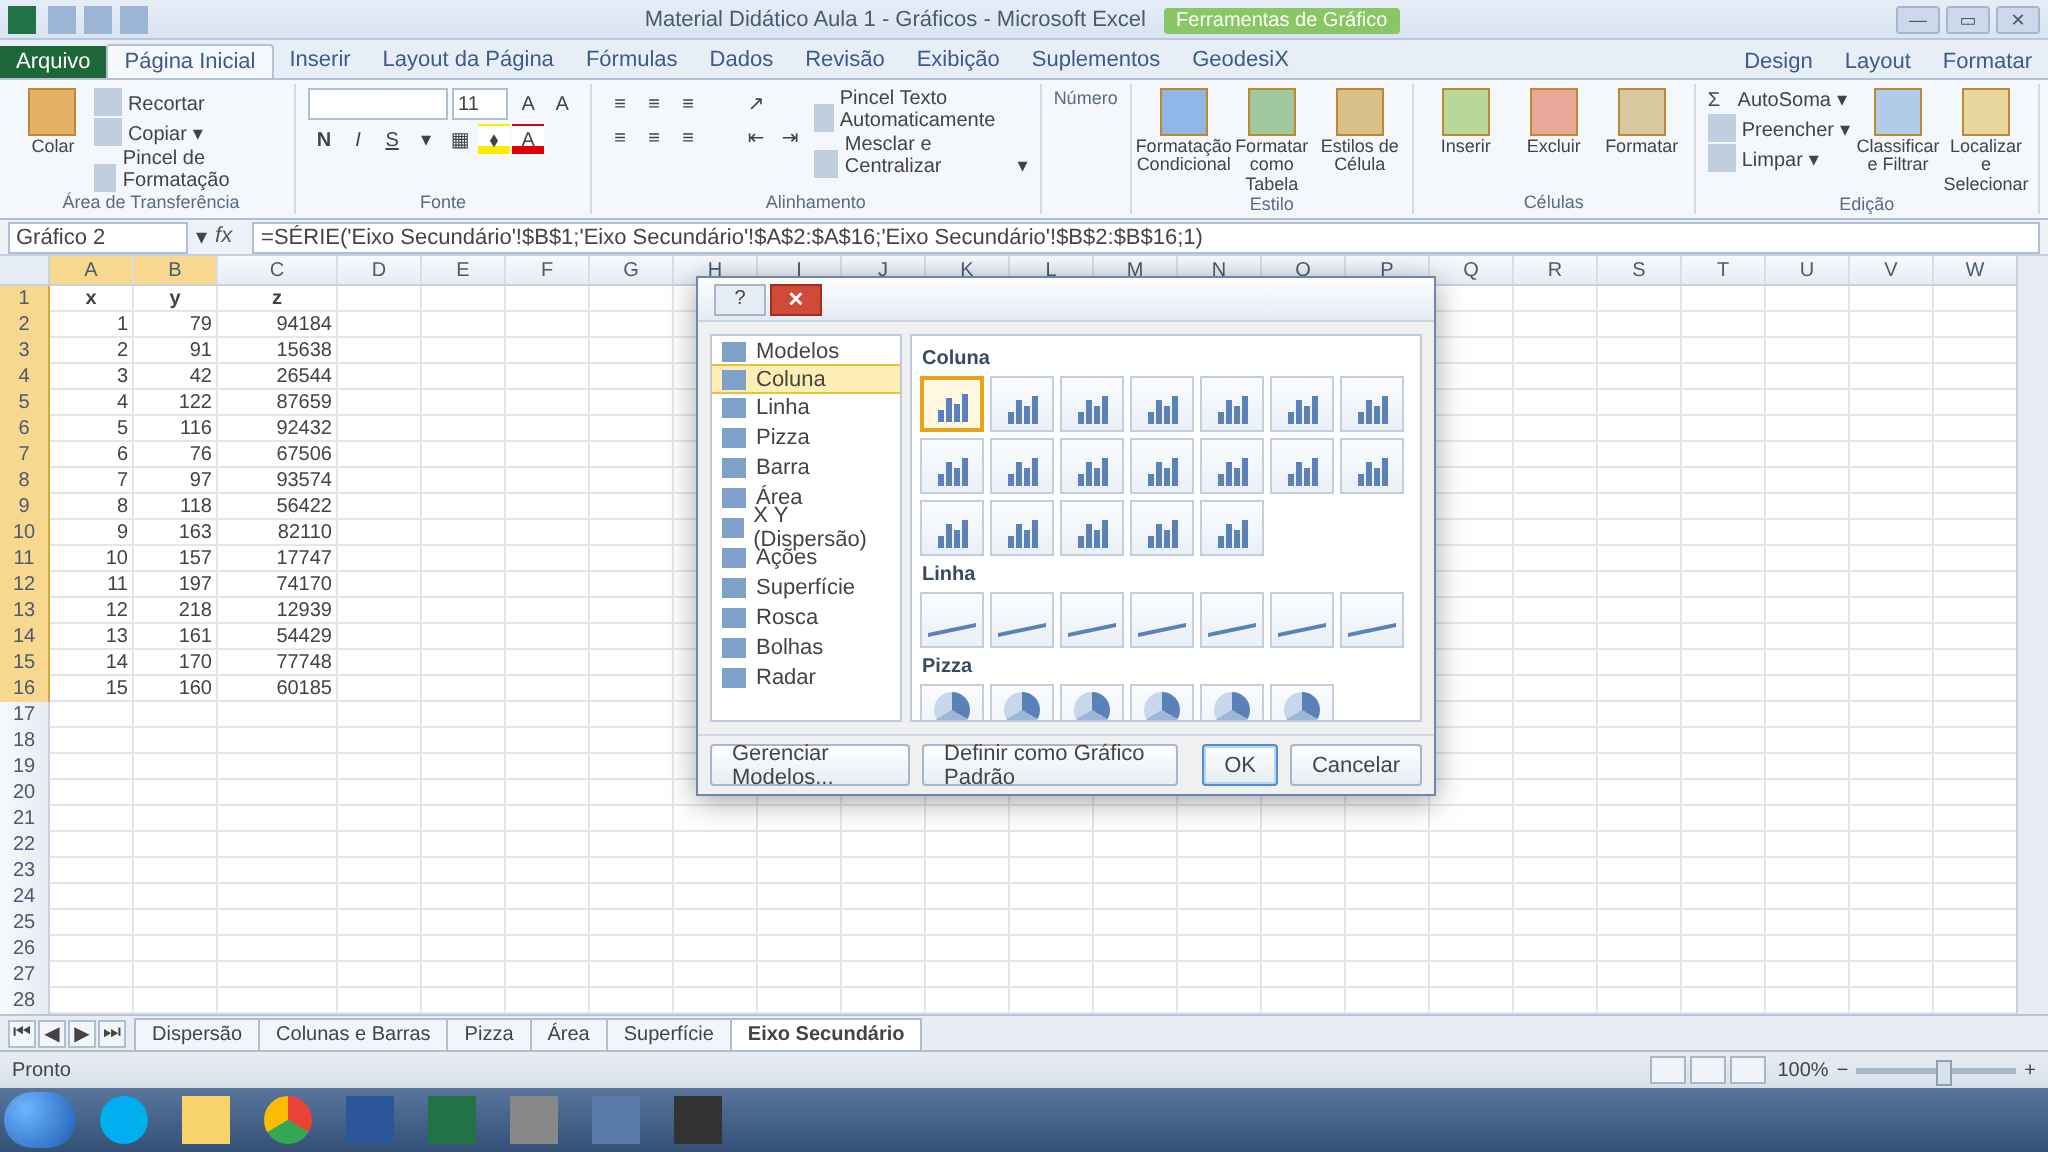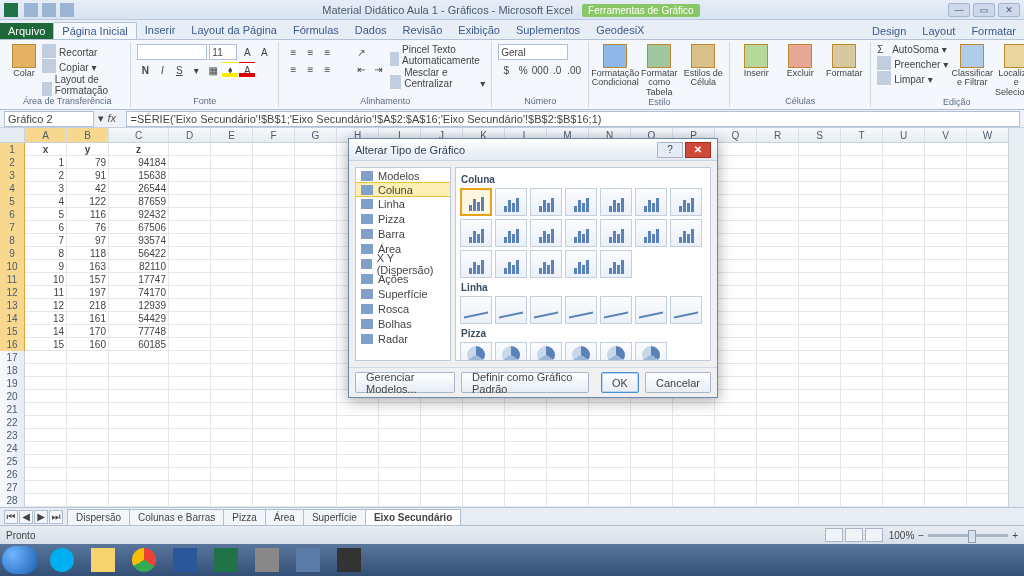--- a/index.html
+++ b/index.html
@@ -157,21 +157,21 @@
           <div class="tx">Colar</div>
         </div>
       <div class="small-stack">
         <div class="row">
             <span class="mini-ic"></span>
             <span>Recortar</span>
           </div>
         <div class="row"><span class="mini-ic"></span><span>Copiar</span> ▾</div>
         <div class="row">
             <span class="mini-ic"></span>
-            <span>Layout de Formatação</span>
+            <span>Pincel de Formatação</span>
           </div>
       </div>
     </div>
     <div class="lbl">Área de Transferência</div>
   </div>
   <div class="rgroup">
     <div class="body" style="flex-direction:column;gap:2px">
       <div style="display:flex;gap:2px">
           <span class="combo" style="width:70px"></span>
           <span class="combo" style="width:28px">11</span>
@@ -215,30 +215,20 @@
         <div class="row">
             <span class="mini-ic"></span>
             <span>Pincel Texto Automaticamente</span>
           </div>
         <div class="row"><span class="mini-ic"></span><span>Mesclar e Centralizar</span> ▾</div>
       </div>
     </div>
     <div class="lbl">Alinhamento</div>
   </div>
   <div class="rgroup">
-    <div class="body" style="flex-direction:column;gap:2px">
-      <span class="combo" style="width:70px">Geral</span>
-      <div class="btnrow">
-          <span>$</span>
-          <span>%</span>
-          <span>000</span>
-          <span>.0</span>
-          <span>.00</span>
-        </div>
-    </div>
     <div class="lbl">Número</div>
   </div>
   <div class="rgroup">
     <div class="body">
       <div class="big-btn">
           <div class="ic" style="background:#8fb8e8"></div>
           <div class="tx">Formatação
 Condicional</div>
         </div>
       <div class="big-btn">
@@ -1167,21 +1157,20 @@
   <div class="tb-ic">
       <div class="i" style="background:#5a7ba8"></div>
     </div>
   <div class="tb-ic">
       <div class="i" style="background:#333"></div>
     </div>
 </div>
 
 <div class="dialog">
   <div class="dlg-title">
-    <span class="t">Alterar Tipo de Gráfico</span>
     <span class="b">?</span>
     <span class="b close">✕</span>
   </div>
   <div class="dlg-body">
     <div class="cat-list" id="catlist">
         <div class="cat-item">
           <div class="cat-ic"></div>
           <span>Modelos</span>
         </div>
         <div class="cat-item sel">

